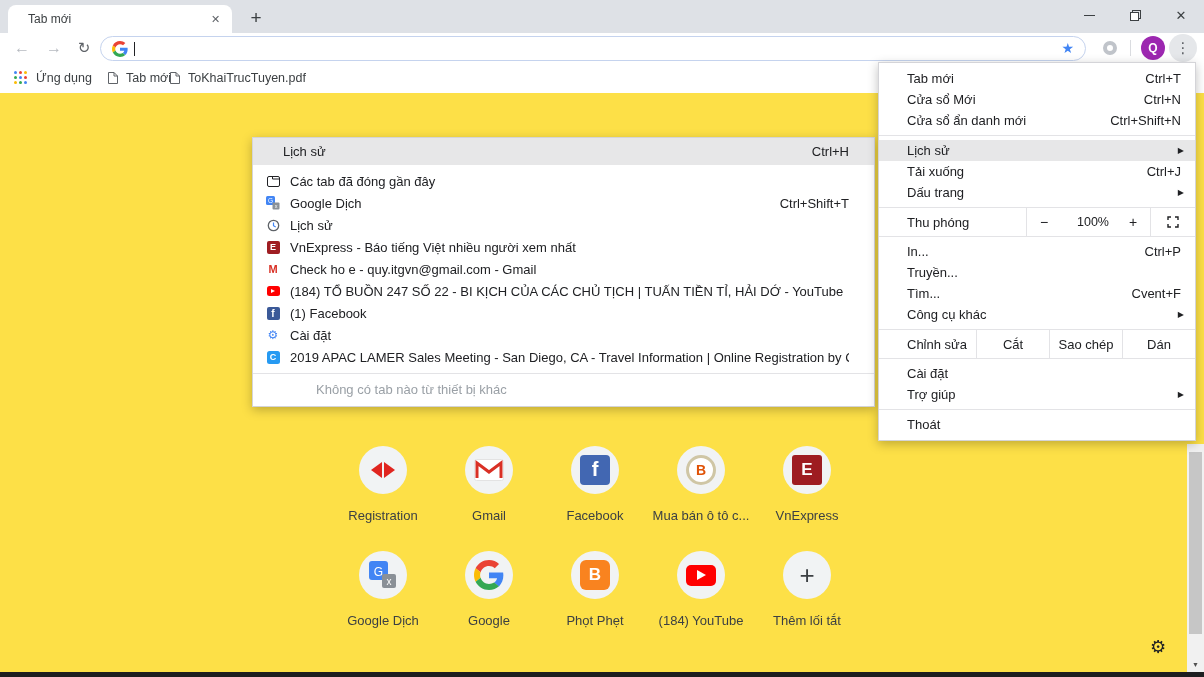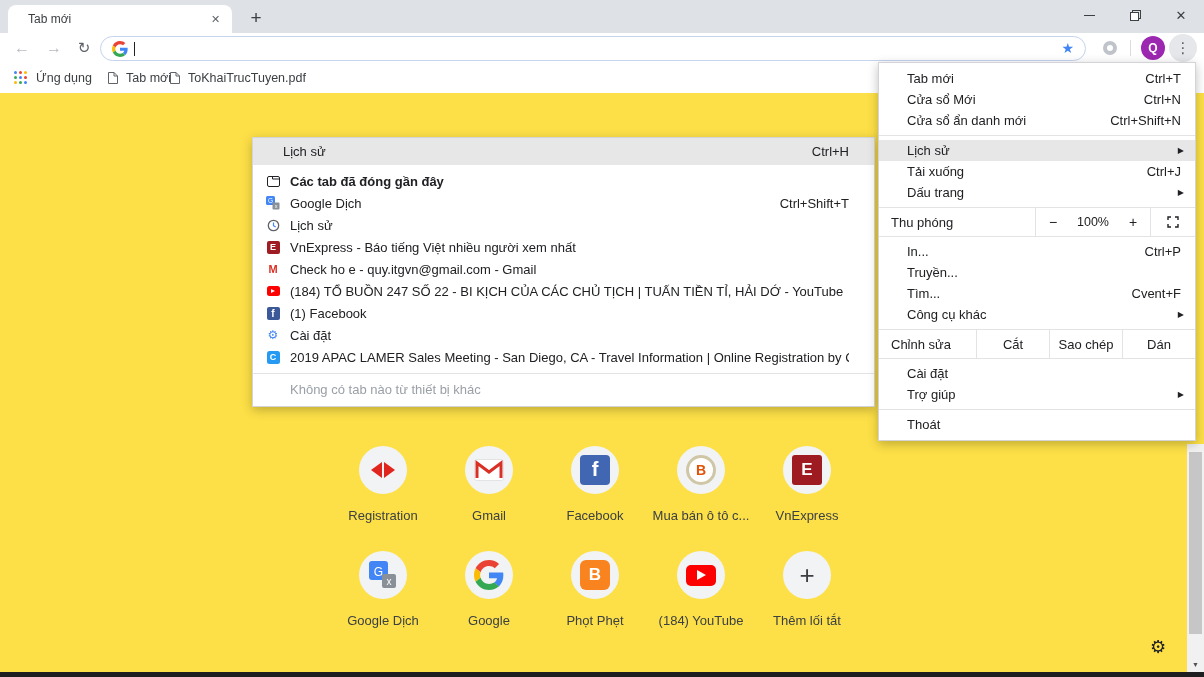--- a/index.html
+++ b/index.html
@@ -64,37 +64,37 @@
 
   
   .menu { position:absolute; left:878px; top:62px; width:318px; background:#fff; border:1px solid #d4d4d8; box-shadow:0 3px 10px rgba(0,0,0,.25); padding:5px 0; z-index:50; font-size:13px; }
   .mrow { height:21px; display:flex; align-items:center; padding:0 14px 0 28px; }
   .mrow.hl { background:#e7e7e8; }
   .ml { flex:1; white-space:nowrap; }
   .ms { white-space:nowrap; }
   .arr { font-size:8px; color:#202124; margin-right:-3px; }
   .msep { height:1px; background:#e3e3e6; margin:4px 0; }
   .zoomrow, .editrow { height:30px; display:flex; align-items:center; border-top:1px solid #e3e3e6; border-bottom:1px solid #e3e3e6; margin:4px 0; }
-  .zoomrow .ml, .editrow .ml { padding-left:12px; }
+  .zoomrow .ml, .editrow .ml { padding-left:28px; }
   .vdiv { width:1px; align-self:stretch; background:#e3e3e6; }
   .zbtn { width:34px; text-align:center; font-size:14px; }
-  .zval { width:46px; text-align:center; font-size:12.5px; }
+  .zval { width:46px; text-align:center; font-size:12.5px;margin-left:9px; }
   .zfs { width:44px; display:flex; justify-content:center; }
   .ecell { width:73px; align-self:stretch; display:flex; align-items:center; justify-content:center; border-left:1px solid #e3e3e6; }
 
   
   .submenu { position:absolute; left:252px; top:137px; width:623px; background:#fff; border:1px solid #d4d4d8; box-shadow:0 3px 10px rgba(0,0,0,.25); z-index:45; font-size:13px; }
   .sm-head { height:27px; background:#e7e7e8; display:flex; align-items:center; padding:0 25px 0 30px; }
   .sm-body { padding:5px 0; }
   .srow { height:22px; display:flex; align-items:center; padding:0 25px 0 12px; }
   .sic { width:16px; margin-right:9px; display:flex; justify-content:center; align-items:center; flex-shrink:0; }
   .slbl { flex:1; white-space:nowrap; overflow:hidden; }
-  .bold { font-weight:bold; }
+  .bold { font-weight:normal; }
   .ssep { height:1px; background:#e3e3e6; margin:5px 0; }
-  .sfooter { height:22px; line-height:22px; padding-left:37px; color:#9aa0a6; }
+  .sfooter { height:22px; line-height:22px; padding-left:37px; color:#9aa0a6;margin-left:26px; }
   .fav-vne { width:13px; height:13px; background:#9f1d22; border-radius:2px; color:#fff; font-weight:bold; font-size:9px; text-align:center; line-height:13px; }
   .fav-gm { color:#d93025; font-weight:bold; font-size:11px; }
   .fav-yt { width:13px; height:10px; background:#f00; border-radius:2.5px; display:flex; align-items:center; justify-content:center; }
   .fav-yt i { width:0; height:0; border-top:2.5px solid transparent; border-bottom:2.5px solid transparent; border-left:4px solid #fff; }
   .fav-fb { width:13px; height:13px; background:#3b5998; border-radius:2px; color:#fff; font-weight:bold; font-size:10px; text-align:center; line-height:13px; }
   .fav-gear { color:#4285f4; font-size:12px; }
   .fav-cv { width:13px; height:13px; background:#269af2; border-radius:2.5px; color:#fff; font-weight:bold; font-size:9px; text-align:center; line-height:13px; }
 </style>
 </head>
 <body>

